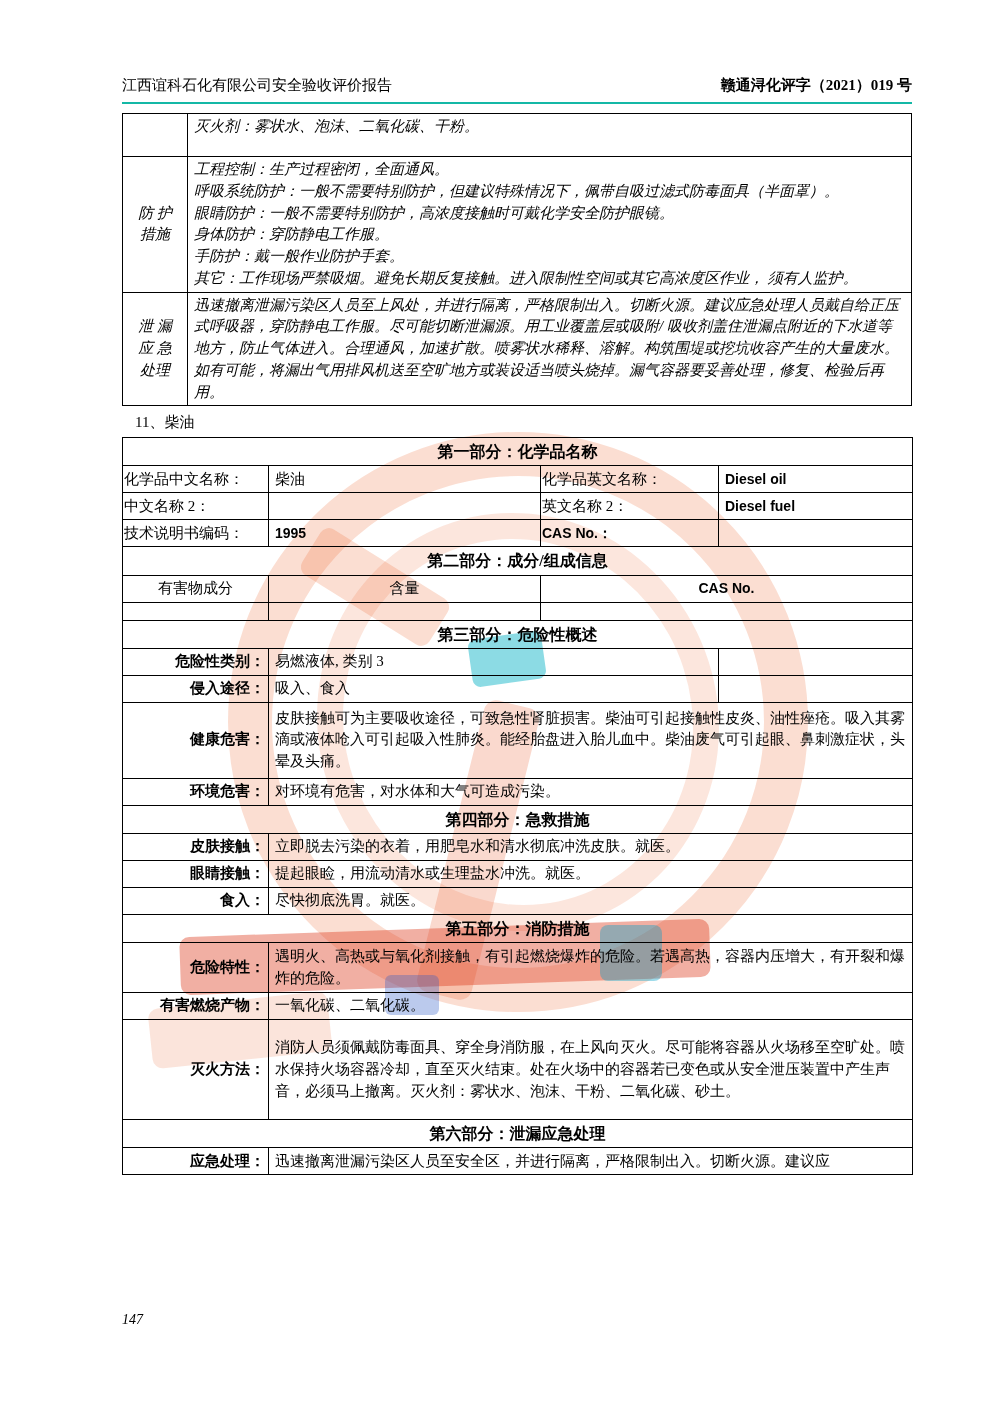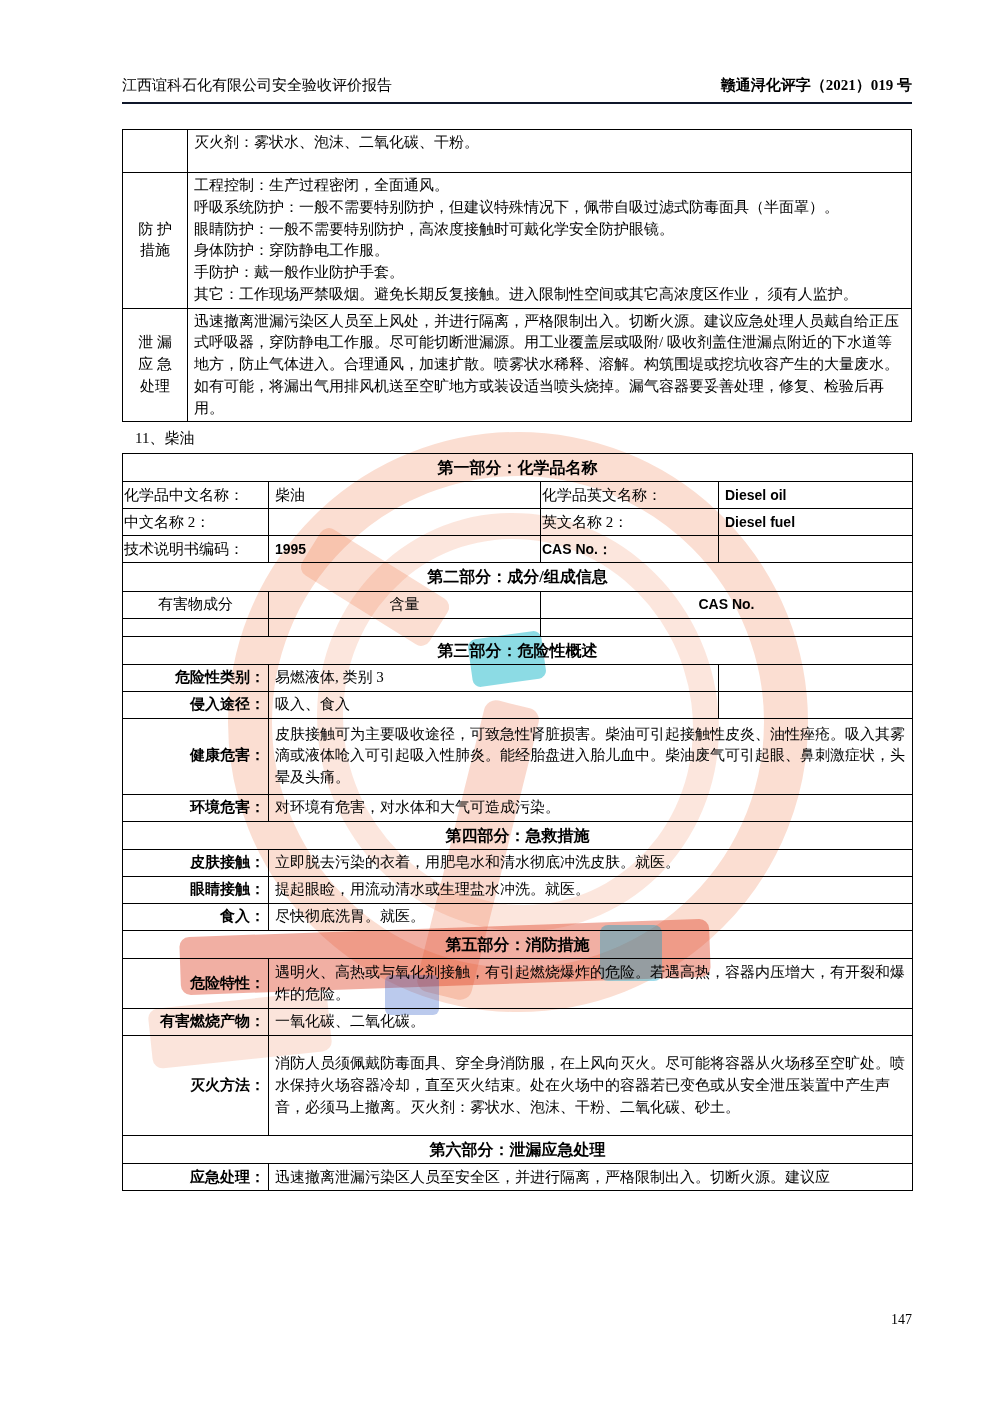--- a/index.html
+++ b/index.html
@@ -5,48 +5,48 @@
   * { margin:0; padding:0; box-sizing:border-box; }
   html,body { background:#ffffff; }
   .page {
     position:relative; width:992px; height:1403px; background:#fff;
     font-family:"Liberation Serif","DejaVu Serif",serif; color:#000; overflow:hidden;
   }
   .content { position:absolute; left:122px; top:76px; width:790px; z-index:1; }
 
   .doc-header {
     display:flex; justify-content:space-between; align-items:flex-end;
-    font-size:15px; padding-bottom:7px; border-bottom:2px solid #0f172a;
+    font-size:15px; padding-bottom:7px; border-bottom:2px solid #14b8a6;
   }
   .doc-header .hr { font-weight:bold; }
 
   table.t { width:100%; border-collapse:collapse; table-layout:fixed; font-size:15px; line-height:1.45; }
   table.t td { border:1px solid #000; padding:2px 6px; vertical-align:top; word-break:break-all; }
 
   
-  .t1 { margin-top:25px; }
+  .t1 { margin-top:9px;font-style:italic; }
   .t1 col.c-narrow { width:65px; }
   .t1 td.lblv { text-align:center; vertical-align:middle; padding:6px 2px; }
   .t1 tr.r-ext { height:43px; }
 
   
   .sec-label { font-size:15px; padding:7px 0 5px 13px; }
   .t2 tr { height:27px; }
   .t2 tr.h18 { height:18px; }
   .t2 tr.h50 { height:50px; }
   .t2 tr.h76 { height:76px; }
   .t2 tr.h100 { height:100px; }
   .t2 td.sec { text-align:center; font-weight:bold; font-size:16px; vertical-align:middle; }
   .t2 td.lc { vertical-align:middle; padding:2px 1px; }
   .t2 td.lr { text-align:right; vertical-align:middle; padding:2px 3px 2px 1px;font-weight:bold; }
   .t2 td.vc { text-align:left; vertical-align:middle; }
   .t2 td.cc { text-align:center; vertical-align:middle; }
   .en { font-family:"Liberation Sans","DejaVu Sans",sans-serif; font-weight:bold; font-size:14px; }
 
-  .footer { position:absolute; left:122px; top:1312px; width:790px; text-align:right; font-size:14px; z-index:1; }
+  .footer { position:absolute; left:122px; top:1312px; width:790px; text-align:left; font-size:14px; z-index:1;font-style:italic; }
 
   
   .watermark { position:absolute; inset:0; z-index:4; pointer-events:none; mix-blend-mode:multiply; }
   .wm { position:absolute; }
   .wm-ring  { left:228px; top:432px; width:580px; height:580px; border:44px solid rgba(233,88,30,.20); border-radius:50%; }
   .wm-ring2 { left:318px; top:512px; width:400px; height:420px; border:26px solid rgba(233,88,30,.15); border-radius:50%; transform:rotate(-18deg); }
   .wm-stroke1 { left:180px; top:928px; width:530px; height:58px; background:rgba(220,55,25,.40); transform:rotate(-2deg); border-radius:10px; }
   .wm-stroke2 { left:450px; top:700px; width:56px; height:300px; background:rgba(230,80,30,.22); transform:rotate(14deg); border-radius:12px; }
   .wm-stroke3 { left:300px; top:560px; width:150px; height:54px; background:rgba(233,88,30,.20); transform:rotate(32deg); border-radius:10px; }
   .wm-stroke4 { left:150px; top:1000px; width:180px; height:60px; background:rgba(233,88,30,.16); transform:rotate(-6deg); border-radius:10px; }

